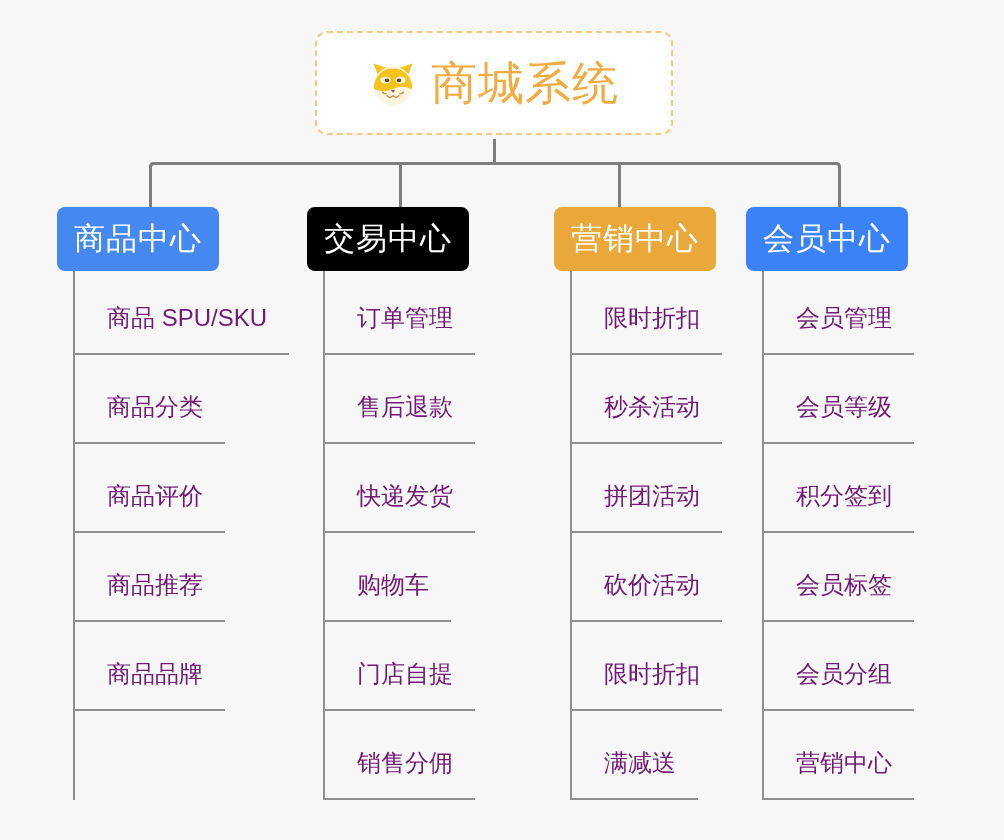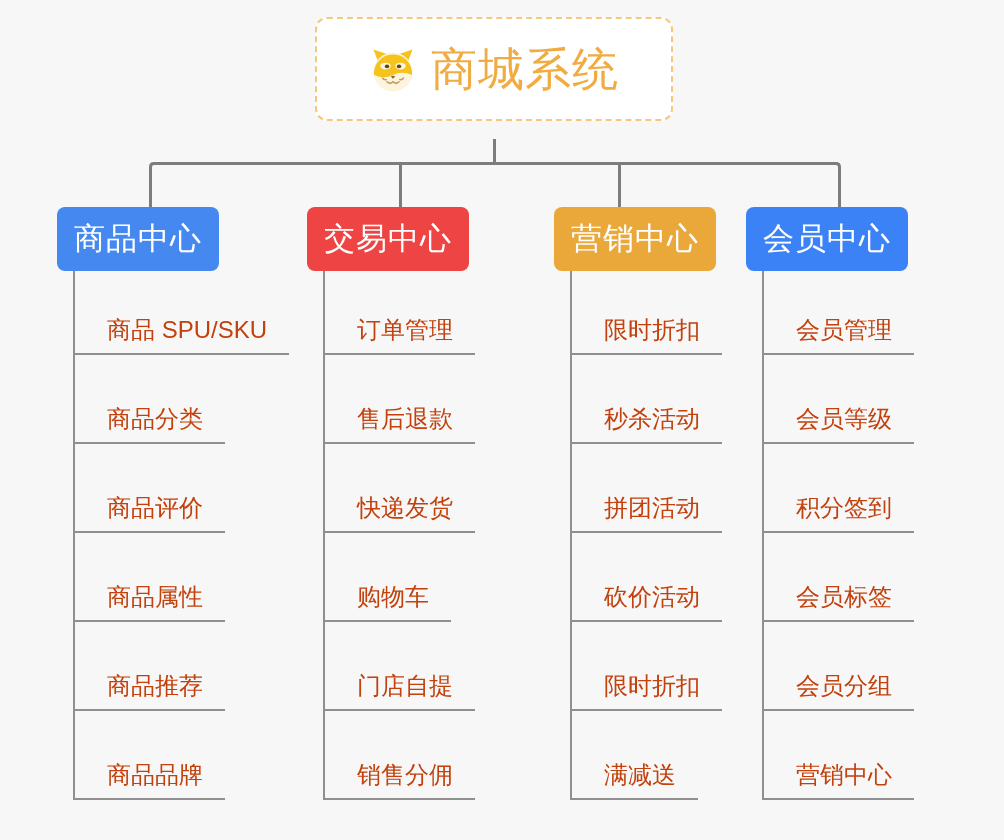--- a/index.html
+++ b/index.html
@@ -9,44 +9,44 @@
     font-family:"Liberation Sans","DejaVu Sans",sans-serif;
   }
   .stage{position:absolute;inset:0;width:1004px;height:840px;}
 
   
   .connector-svg{position:absolute;left:0;top:0;z-index:0;}
   .connector-svg path{stroke:#7d7d7d;stroke-width:3;fill:none;}
 
   
   .root-node{
-    position:absolute;left:315px;top:17px;width:358px;height:104px;
+    position:absolute;left:315px;top:31px;width:358px;height:104px;
     background:#ffffff;border:2px dashed #f6c87f;border-radius:12px;
     box-sizing:border-box;display:flex;align-items:center;justify-content:center;
     gap:14px;z-index:2;
   }
   .root-title{font-size:46px;letter-spacing:1px;line-height:1;}
   .dog-icon{width:48px;height:48px;flex:0 0 auto;}
 
   
   .branch{position:absolute;top:207px;z-index:1;}
   .branch-header{
     width:162px;height:64px;border-radius:8px;box-sizing:border-box;
     display:flex;align-items:center;justify-content:center;
     color:#ffffff;font-size:31px;letter-spacing:1px;
   }
   .branch-items{
     margin-left:16px;height:529px;box-sizing:border-box;
     border-left:2px solid #8f8f8f;width:fit-content;
   }
   .item{
     box-sizing:border-box;height:89px;display:flex;align-items:flex-end;
-    padding:0 22px 7px 32px;border-bottom:2px solid #8f8f8f;
+    padding:0 22px 19px 32px;border-bottom:2px solid #8f8f8f;
     width:fit-content;white-space:nowrap;
-    font-size:24px;color:#c2410c;
+    font-size:24px;color:#701a75;
   }
   .item:first-child{height:84px;}
 </style>
 </head>
 <body>
 
 <div class="stage">
 
   <svg class="connector-svg" width="1004" height="220" viewBox="0 0 1004 220" aria-hidden="true">
     <path d="M494.5 139 L494.5 163.5"></path>
@@ -72,28 +72,27 @@
     </svg>
     <span class="root-title" style="color: rgb(240, 171, 65);">商城系统</span>
   </div>
 
   <div class="branch" style="left:57px">
     <div class="branch-header" style="background-color: rgb(69, 137, 240);">商品中心</div>
     <div class="branch-items">
       <div class="item">商品 SPU/SKU</div>
       <div class="item">商品分类</div>
       <div class="item">商品评价</div>
-      <div class="item">商品属性</div>
       <div class="item">商品推荐</div>
       <div class="item">商品品牌</div>
     </div>
   </div>
 
   <div class="branch" style="left:307px">
-    <div class="branch-header" style="background-color: #ef4444;">交易中心</div>
+    <div class="branch-header" style="background-color: #000000;">交易中心</div>
     <div class="branch-items">
       <div class="item">订单管理</div>
       <div class="item">售后退款</div>
       <div class="item">快递发货</div>
       <div class="item">购物车</div>
       <div class="item">门店自提</div>
       <div class="item">销售分佣</div>
     </div>
   </div>
 

